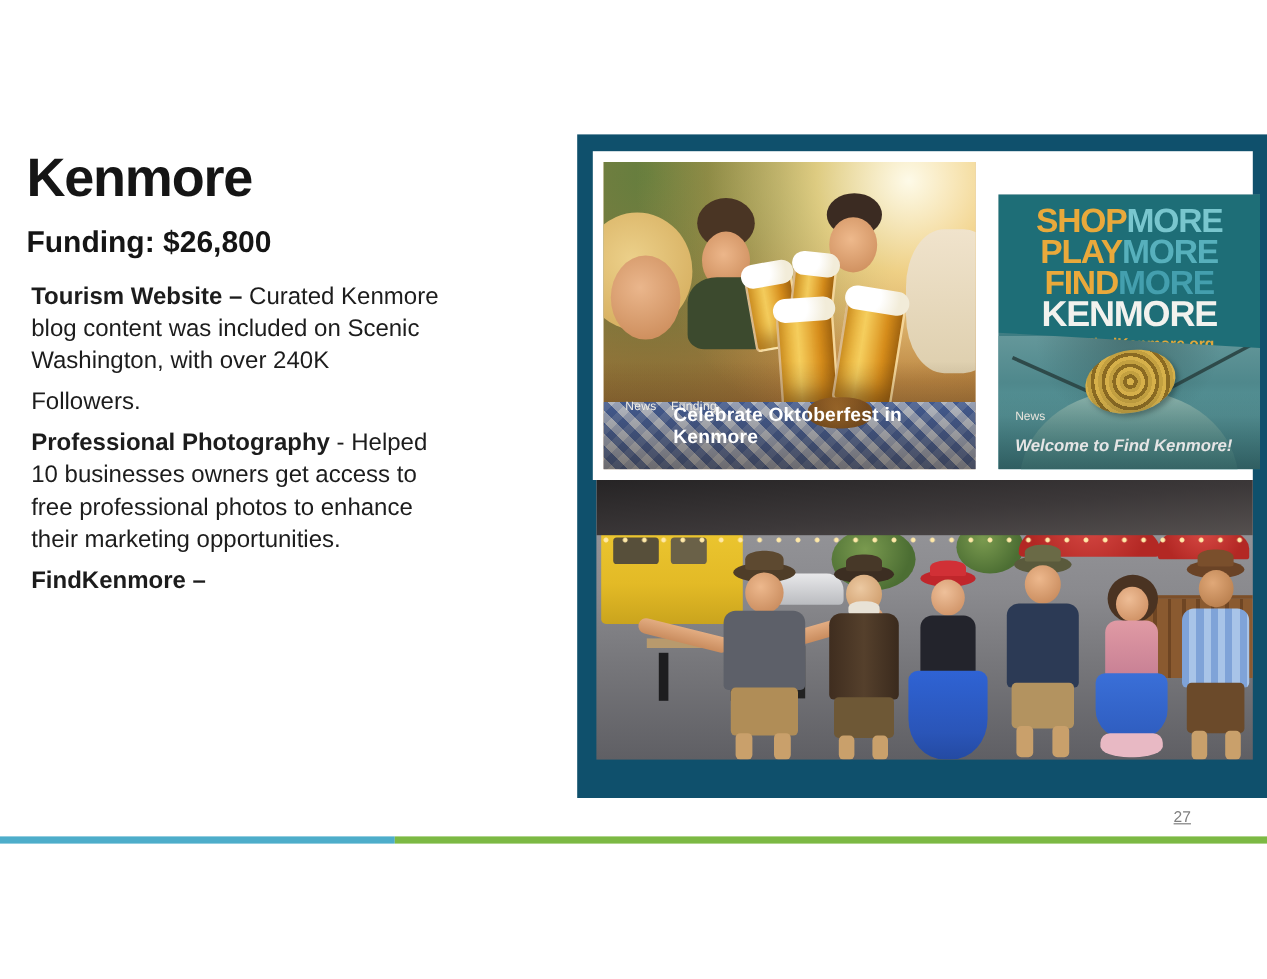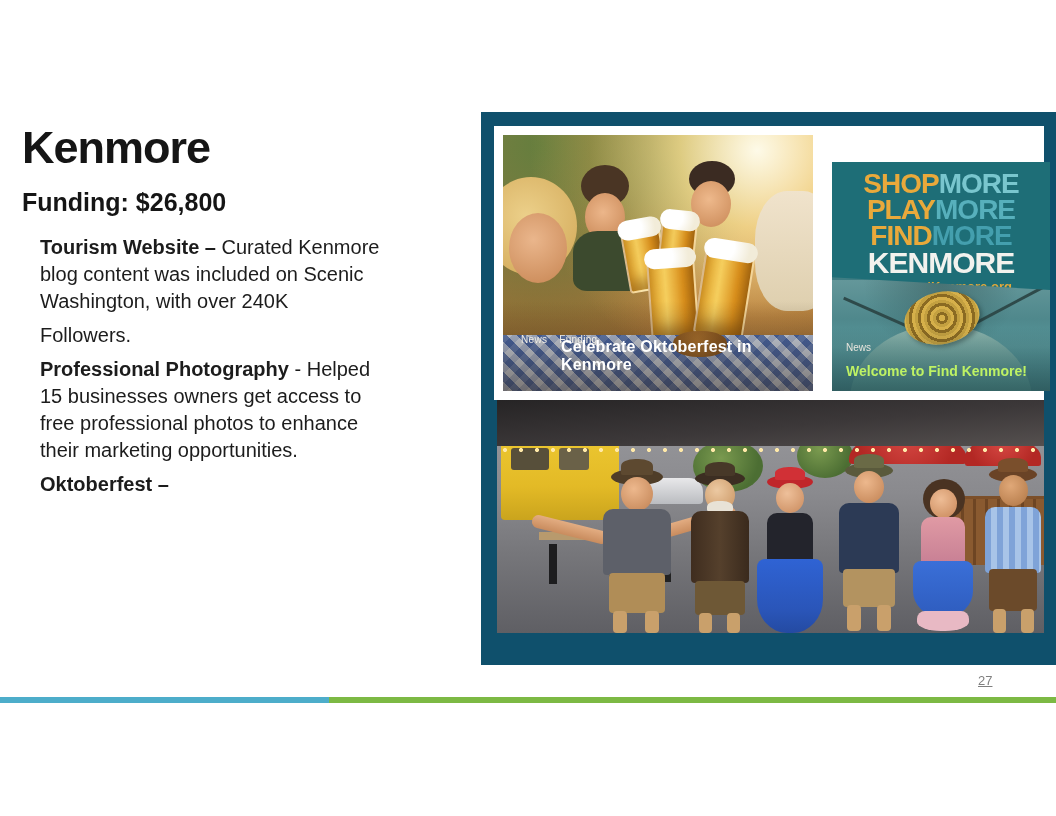--- a/index.html
+++ b/index.html
@@ -5,21 +5,21 @@
   html,body{margin:0;padding:0;}
   body{
     width:1056px;height:816px;background:#ffffff;position:relative;
     font-family:"Liberation Sans", sans-serif;color:#1a1a1a;overflow:hidden;
   }
   
   .text-col{position:absolute;left:22px;top:124px;width:380px;}
   .slide-title{font-size:45px;font-weight:bold;line-height:1.05;letter-spacing:-1px;margin:0;color:#151515;}
   .funding{font-size:25px;font-weight:bold;margin-top:17px;color:#151515;}
   .body-copy{margin-top:17px;font-size:20px;line-height:27px;color:#1c1c1c;width:358px;}
-  .para{margin:0 0 7px 18px;}
+  .para{margin:0 0 7px 4px;}
   .para b{font-weight:bold;}
   ul.bullets{margin:2px 0 0 0;padding:0;list-style:none;}
   ul.bullets li{position:relative;padding-left:36px;margin-bottom:7px;}
   ul.bullets li::before{content:"•";position:absolute;left:4px;top:0;font-size:20px;}
   
   .panel{position:absolute;left:481px;top:112px;width:575px;height:553px;background:#0f506c;}
   .card-top{position:absolute;left:13px;top:14px;width:550px;height:274px;background:#ffffff;}
   
   .photo-toast{position:absolute;left:9px;top:9px;width:310px;height:256px;overflow:hidden;
     background:
@@ -59,21 +59,21 @@
       linear-gradient(180deg,#64979a 0%, #4f888c 35%, #57979b 60%, #3f8a90 100%);}
   .kayak-bow{position:absolute;left:18px;bottom:-18px;width:182px;height:84px;background:
     linear-gradient(180deg,#8fb3ab, #4f9a9a 70%, #3f8f94);border-radius:50% 50% 8px 8px / 90% 90% 8px 8px;}
   .rope{position:absolute;left:72px;top:12px;width:76px;height:52px;border-radius:50%;
     background:repeating-radial-gradient(circle at 50% 50%, #d6b04a 0 3px, #8a6a22 3px 6px, #c3a040 6px 9px);
     box-shadow:2px 3px 4px rgba(20,40,40,.4);transform:rotate(-12deg);}
   .oar{position:absolute;width:86px;height:3px;background:#2e4a4a;}
   .graphic-caption-zone{position:absolute;left:0;right:0;bottom:0;height:64px;
     background:linear-gradient(180deg, transparent, rgba(30,40,40,.45));}
   .gnews{position:absolute;left:14px;bottom:38px;font-size:10px;color:#e8e5dd;}
-  .gcap{position:absolute;left:14px;bottom:12px;font-size:14px;font-weight:bold;color:#bef264;}
+  .gcap{position:absolute;left:14px;bottom:12px;font-size:14px;font-weight:bold;color:#e5e5e5;font-style:italic;}
   
   .photo-group{position:absolute;left:16px;top:288px;width:547px;height:233px;overflow:hidden;
     background:linear-gradient(180deg,#9a9a9e 0%, #8a8a8e 40%, #77777b 65%, #5f5f64 100%);}
   .tent{position:absolute;left:0;top:0;width:100%;height:46px;
     background:linear-gradient(175deg,#262425 0%, #3c3839 55%, #55504f 100%);}
   .lights{position:absolute;left:0;top:46px;width:100%;height:8px;
     background-image:radial-gradient(circle, #ffe9a8 1.6px, transparent 2.4px);
     background-size:16px 8px;background-repeat:repeat-x;}
   .truck{position:absolute;left:4px;top:36px;width:118px;height:84px;border-radius:4px;
     background:linear-gradient(180deg,#ecc731 0%, #e3ba26 60%, #caa41d 100%);}
@@ -110,23 +110,23 @@
 
 <div class="text-col">
   <h1 class="slide-title">Kenmore</h1>
   <div class="funding">Funding: $26,800</div>
 
   <div class="body-copy">
     <p class="para"><b>Tourism Website</b><b> – </b><span>Curated Kenmore blog content was included on Scenic Washington, with over 240K</span></p>
 
     <p class="para">Followers.</p>
 
-    <p class="para"><b>Professional Photography</b><span> - </span><span>Helped 15 businesses owners get access to free professional photos to enhance their marketing opportunities.</span></p>
-
-    <p class="para"><b>Oktoberfest</b><b> –</b></p>
+    <p class="para"><b>Professional Photography</b><span> - </span><span>Helped 10 businesses owners get access to free professional photos to enhance their marketing opportunities.</span></p>
+
+    <p class="para"><b>FindKenmore</b><b> –</b></p>
 
     <ul class="bullets">
     </ul>
   </div>
 </div>
 
 <div class="panel">
   <div class="card-top">
 
     <div class="photo-toast" title="Friends toasting with glass mugs of beer at a sunny Oktoberfest table">

